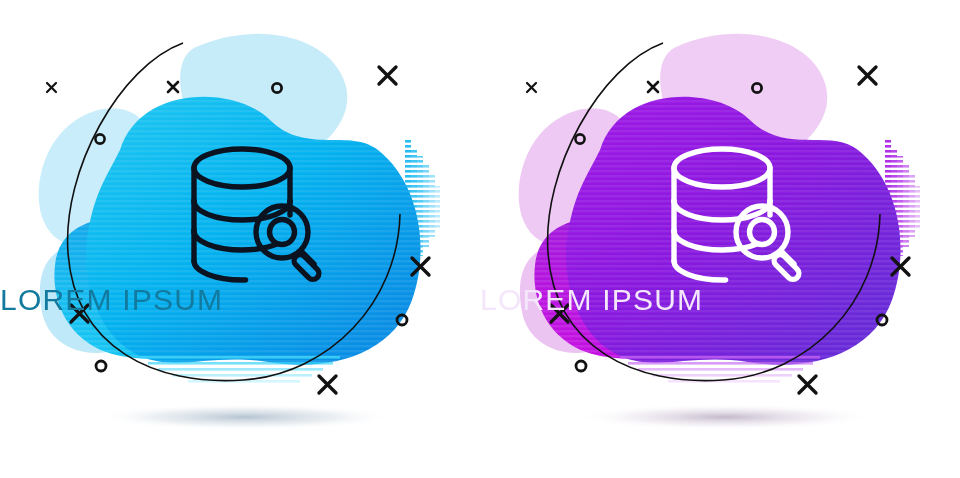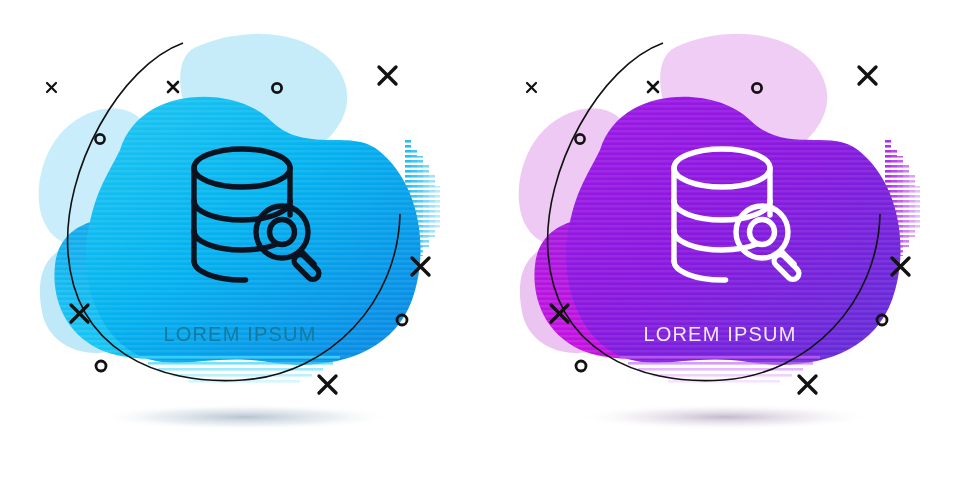--- a/index.html
+++ b/index.html
@@ -9,24 +9,23 @@
     font-family:"Liberation Sans", sans-serif;
     overflow:hidden;
   }
   .stage{position:relative;width:960px;height:478px;}
   .banner{position:absolute;top:0;width:480px;height:478px;}
   .banner.left{left:0;}
   .banner.right{left:480px;}
   .banner svg{position:absolute;left:0;top:0;}
   .cap{
     position:absolute;
-    width:480px;text-align:center;
-    font-size:20px;letter-spacing:1.2px;
+    width:480px;text-align:left;
+    font-size:30px;letter-spacing:1.2px;
     font-family:"Liberation Sans", sans-serif;
-    margin-top:40px;
   }
 </style>
 </head>
 <body>
 
 <div class="stage">
 
   <div class="banner left">
     <svg width="480" height="478" viewBox="0 0 480 478" xmlns="http://www.w3.org/2000/svg">
       <defs>

